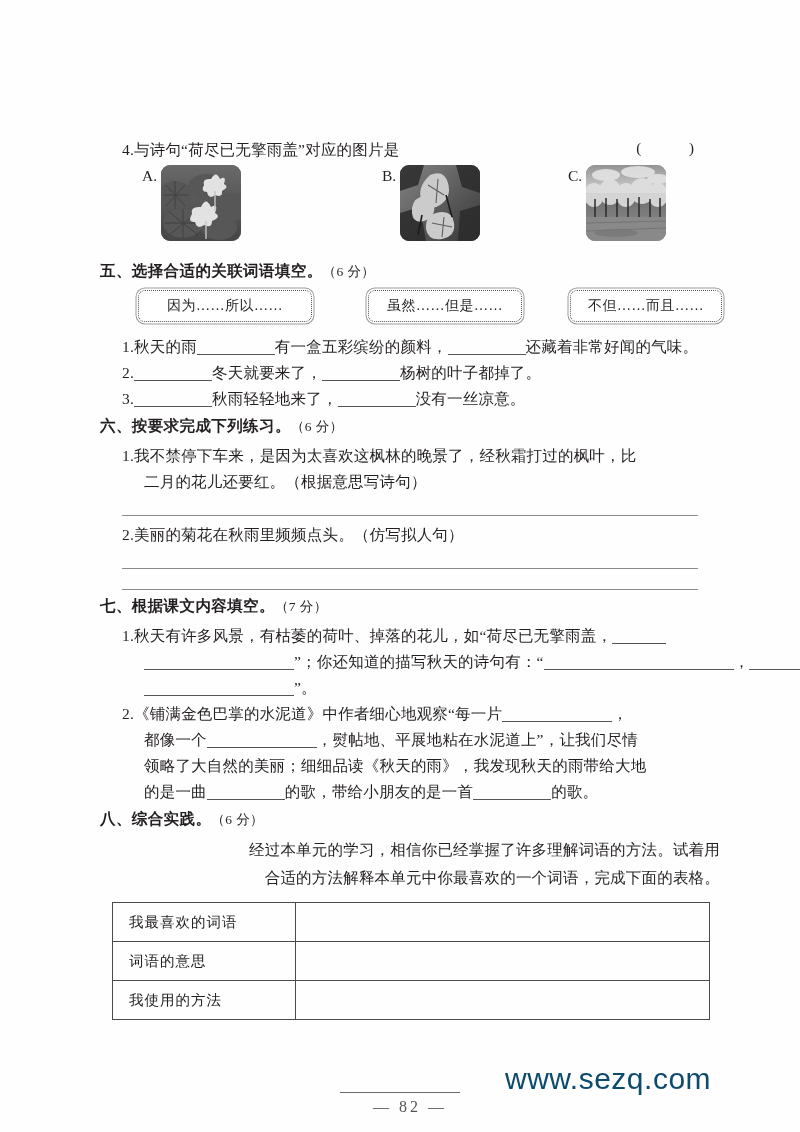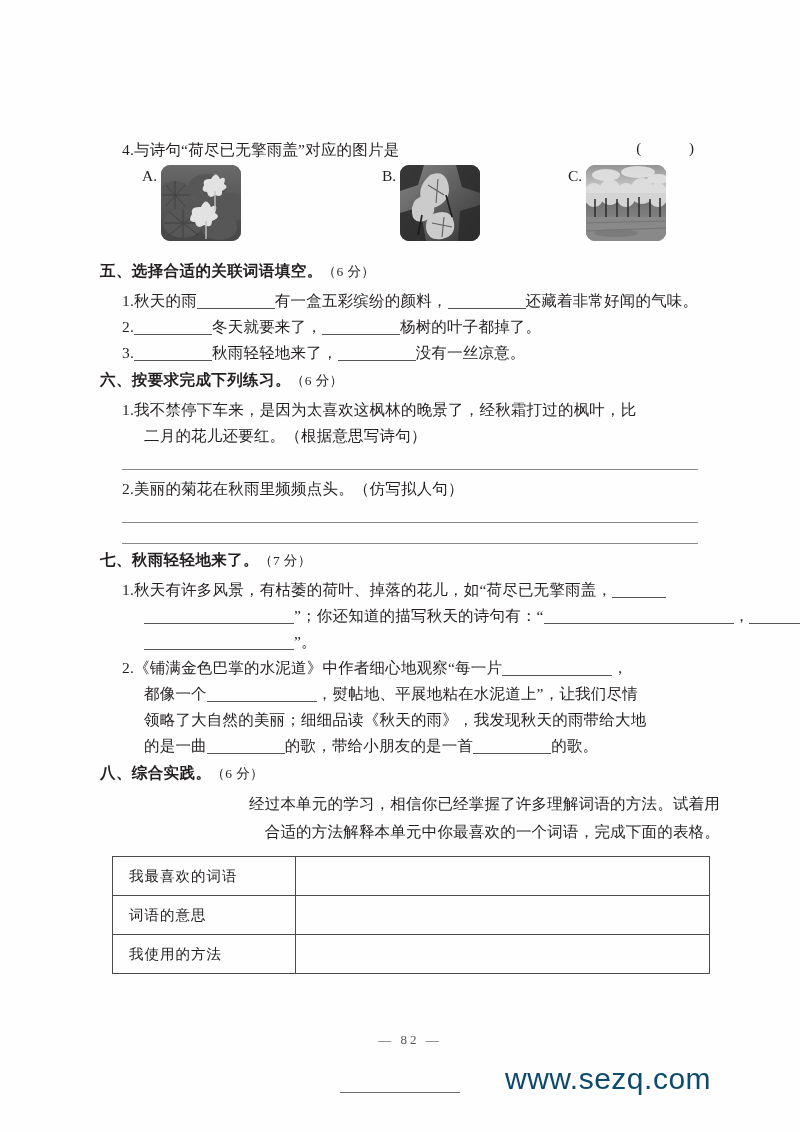--- a/index.html
+++ b/index.html
@@ -188,23 +188,23 @@
     letter-spacing: 0.5px;
     white-space: nowrap;
     pointer-events: none;
   }
 
   
   .footer {
     position: absolute;
     left: 0;
     right: 0;
-    top: 1032px;
+    top: 1098px;
     text-align: center;
-    font-size: 13px;
+    font-size: 16px;
     color: #555;
     font-family: "Liberation Serif", serif;
     letter-spacing: 3px;
     margin-left: 20px;
   }
   .footrule {
     position: absolute;
     left: 340px;
     width: 120px;
     top: 1092px;
@@ -343,20 +343,25 @@
           </svg>
         </span>
       </div>
 
     </div>
 
     <div class="sec-head cn">
       <span>五、选择合适的关联词语填空。</span><span class="pts">（6 分）</span>
     </div>
 
+    <div class="boxrow">
+      <div class="wbox wbox-0 cn">因为……所以……</div>
+      <div class="wbox wbox-1 cn">虽然……但是……</div>
+      <div class="wbox wbox-2 cn">不但……而且……</div>
+    </div>
 
     <div class="q-line cn">
       <span>1.</span><span>秋天的雨</span><span class="blank b-m"></span><span>有一盒五彩缤纷的颜料，</span><span class="blank b-m"></span><span>还藏着非常好闻的气味。</span>
     </div>
 
     <div class="q-line cn">
       <span>2.</span><span class="blank b-m"></span><span>冬天就要来了，</span><span class="blank b-m"></span><span>杨树的叶子都掉了。</span>
     </div>
 
     <div class="q-line cn">
@@ -376,21 +381,21 @@
     <div class="ruleline"></div>
 
     <div class="q-line cn">
       <span>2.</span><span>美丽的菊花在秋雨里频频点头。（仿写拟人句）</span>
     </div>
     <div class="ruleline"></div>
 
     <div class="ruleline"></div>
 
     <div class="sec-head cn">
-      <span>七、秋雨轻轻地来了。</span><span class="pts">（7 分）</span>
+      <span>七、根据课文内容填空。</span><span class="pts">（7 分）</span>
     </div>
 
     <div class="q-line cn">
       <span>1.</span><span>秋天有许多风景，有枯萎的荷叶、掉落的花儿，如“荷尽已无擎雨盖，</span><span class="blank b-s"></span>
     </div>
     <div class="q-line indent2 cn">
       <span class="blank b-xl"></span><span>”；你还知道的描写秋天的诗句有：“</span><span class="blank b-xxl"></span><span>，</span><span class="blank b-s"></span>
     </div>
     <div class="q-line indent2 cn">
       <span class="blank b-xl"></span><span>”。</span>

